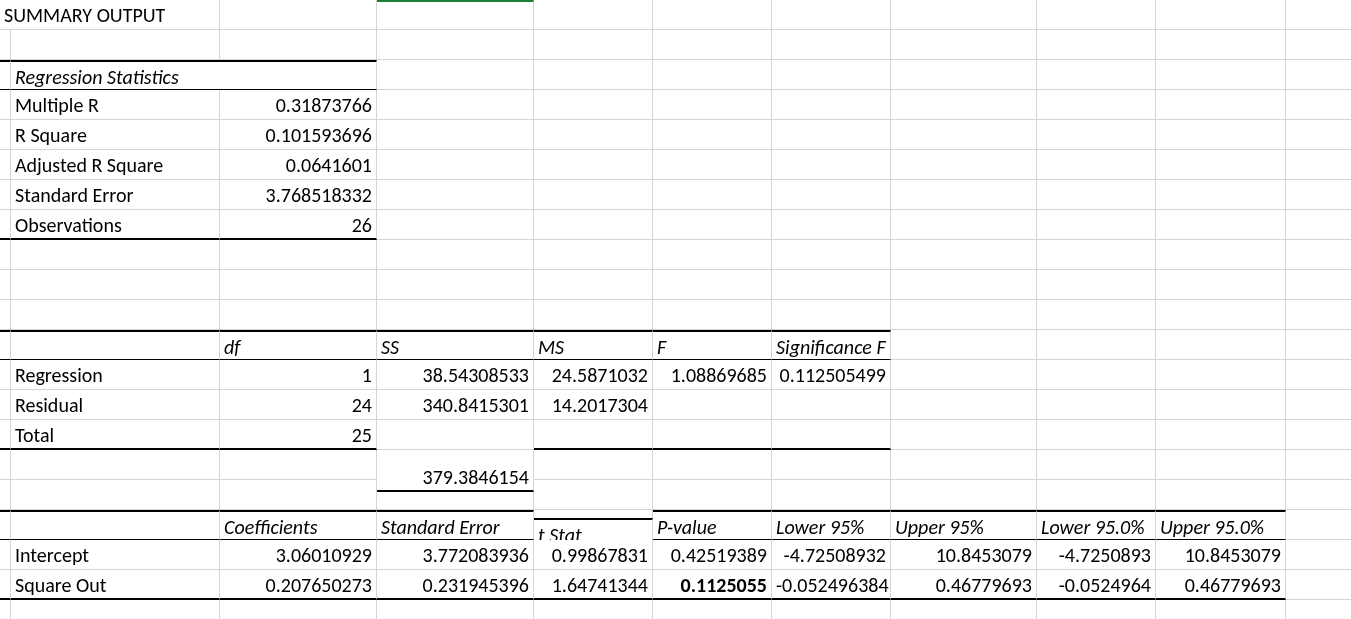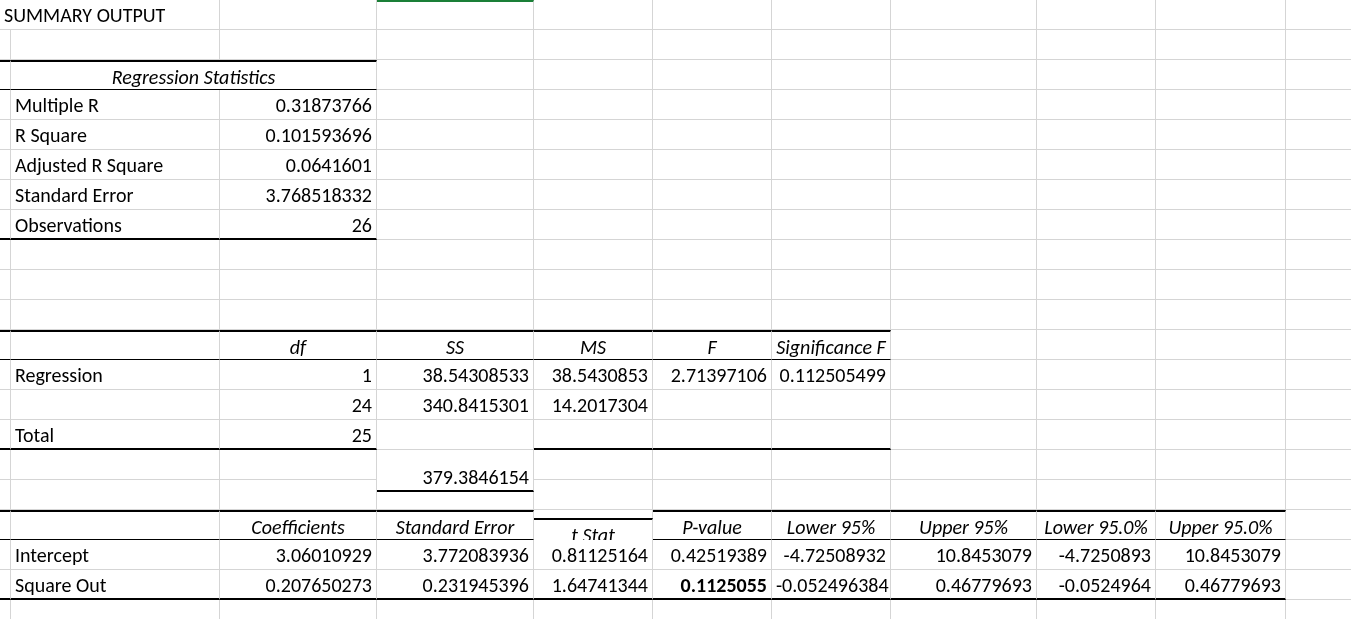--- a/index.html
+++ b/index.html
@@ -22,21 +22,21 @@
     height: 30px;
     line-height: 30px;
     padding: 0 4px;
     border-right: 1px solid #d5d5d5;
     border-bottom: 1px solid #d5d5d5;
     overflow: hidden;
     white-space: nowrap;
     background: #fff;
   }
   .num { text-align: right; }
-  .ctr { text-align: center; }
+  .ctr { text-align: left; }
   .italic { font-style: italic; }
   .bb-thin  { border-bottom: 1px solid #000; }
   .bb-med   { border-bottom: 2px solid #000; }
   .bt-med   { border-top: 2px solid #000; }
   .overflow-visible { overflow: visible; }
   
   .active-top { border-top: 2px solid #1a7f37; }
 </style>
 </head>
 <body>
@@ -296,24 +296,25 @@
     <div class="cell bt-med bb-thin" style="left: 11px; top: 330px; width: 209px;"></div>
     <div class="cell italic ctr bt-med bb-thin" style="left: 220px; top: 330px; width: 157px;">df</div>
     <div class="cell italic ctr bt-med bb-thin" style="left: 377px; top: 330px; width: 157px;">SS</div>
     <div class="cell italic ctr bt-med bb-thin" style="left: 534px; top: 330px; width: 119px;">MS</div>
     <div class="cell italic ctr bt-med bb-thin" style="left: 653px; top: 330px; width: 119px;">F</div>
     <div class="cell italic ctr bt-med bb-thin" style="left: 772px; top: 330px; width: 119px;">Significance F</div>
     <div class="cell" style="left: 0px; top: 360px; width: 11px;"></div>
     <div class="cell" style="left: 11px; top: 360px; width: 209px;">Regression</div>
     <div class="cell num" style="left: 220px; top: 360px; width: 157px;">1</div>
     <div class="cell num" style="left: 377px; top: 360px; width: 157px;">38.54308533</div>
-    <div class="cell num" style="left: 534px; top: 360px; width: 119px;">38.5430853</div>
-    <div class="cell num" style="left: 653px; top: 360px; width: 119px;">2.71397106</div>
+    <div class="cell num" style="left: 534px; top: 360px; width: 119px;">24.5871032</div>
+    <div class="cell num" style="left: 653px; top: 360px; width: 119px;">1.08869685</div>
     <div class="cell num" style="left: 772px; top: 360px; width: 119px;">0.112505499</div>
     <div class="cell" style="left: 0px; top: 390px; width: 11px;"></div>
+    <div class="cell" style="left: 11px; top: 390px; width: 209px;">Residual</div>
     <div class="cell num" style="left: 220px; top: 390px; width: 157px;">24</div>
     <div class="cell num" style="left: 377px; top: 390px; width: 157px;">340.8415301</div>
     <div class="cell num" style="left: 534px; top: 390px; width: 119px;">14.2017304</div>
     <div class="cell num" style="left: 653px; top: 390px; width: 119px;"></div>
     <div class="cell num" style="left: 772px; top: 390px; width: 119px;"></div>
     <div class="cell  bb-med" style="left: 0px; top: 420px; width: 11px;"></div>
     <div class="cell  bb-med" style="left: 11px; top: 420px; width: 209px;">Total</div>
     <div class="cell num bb-med" style="left: 220px; top: 420px; width: 157px;">25</div>
     <div class="cell num bb-med" style="left: 377px; top: 420px; width: 157px; margin-top: 42px;">379.3846154</div>
     <div class="cell num bb-med" style="left: 534px; top: 420px; width: 119px;"></div>
@@ -326,21 +327,21 @@
     <div class="cell italic ctr bt-med bb-thin" style="left: 534px; top: 518px; width: 119px;">t Stat</div>
     <div class="cell italic ctr bt-med bb-thin" style="left: 653px; top: 510px; width: 119px;">P-value</div>
     <div class="cell italic ctr bt-med bb-thin" style="left: 772px; top: 510px; width: 119px;">Lower 95%</div>
     <div class="cell italic ctr bt-med bb-thin" style="left: 891px; top: 510px; width: 146px;">Upper 95%</div>
     <div class="cell italic ctr bt-med bb-thin" style="left: 1037px; top: 510px; width: 119px;">Lower 95.0%</div>
     <div class="cell italic ctr bt-med bb-thin" style="left: 1156px; top: 510px; width: 130px;">Upper 95.0%</div>
     <div class="cell" style="left: 0px; top: 540px; width: 11px;"></div>
     <div class="cell" style="left: 11px; top: 540px; width: 209px;">Intercept</div>
     <div class="cell num" style="left: 220px; top: 540px; width: 157px;">3.06010929</div>
     <div class="cell num" style="left: 377px; top: 540px; width: 157px;">3.772083936</div>
-    <div class="cell num" style="left: 534px; top: 540px; width: 119px;">0.81125164</div>
+    <div class="cell num" style="left: 534px; top: 540px; width: 119px;">0.99867831</div>
     <div class="cell num" style="left: 653px; top: 540px; width: 119px;">0.42519389</div>
     <div class="cell num" style="left: 772px; top: 540px; width: 119px;">-4.72508932</div>
     <div class="cell num" style="left: 891px; top: 540px; width: 146px;">10.8453079</div>
     <div class="cell num" style="left: 1037px; top: 540px; width: 119px;">-4.7250893</div>
     <div class="cell num" style="left: 1156px; top: 540px; width: 130px;">10.8453079</div>
     <div class="cell  bb-med" style="left: 0px; top: 570px; width: 11px;"></div>
     <div class="cell  bb-med" style="left: 11px; top: 570px; width: 209px;">Square Out</div>
     <div class="cell num bb-med" style="left: 220px; top: 570px; width: 157px;">0.207650273</div>
     <div class="cell num bb-med" style="left: 377px; top: 570px; width: 157px;">0.231945396</div>
     <div class="cell num bb-med" style="left: 534px; top: 570px; width: 119px;">1.64741344</div>

